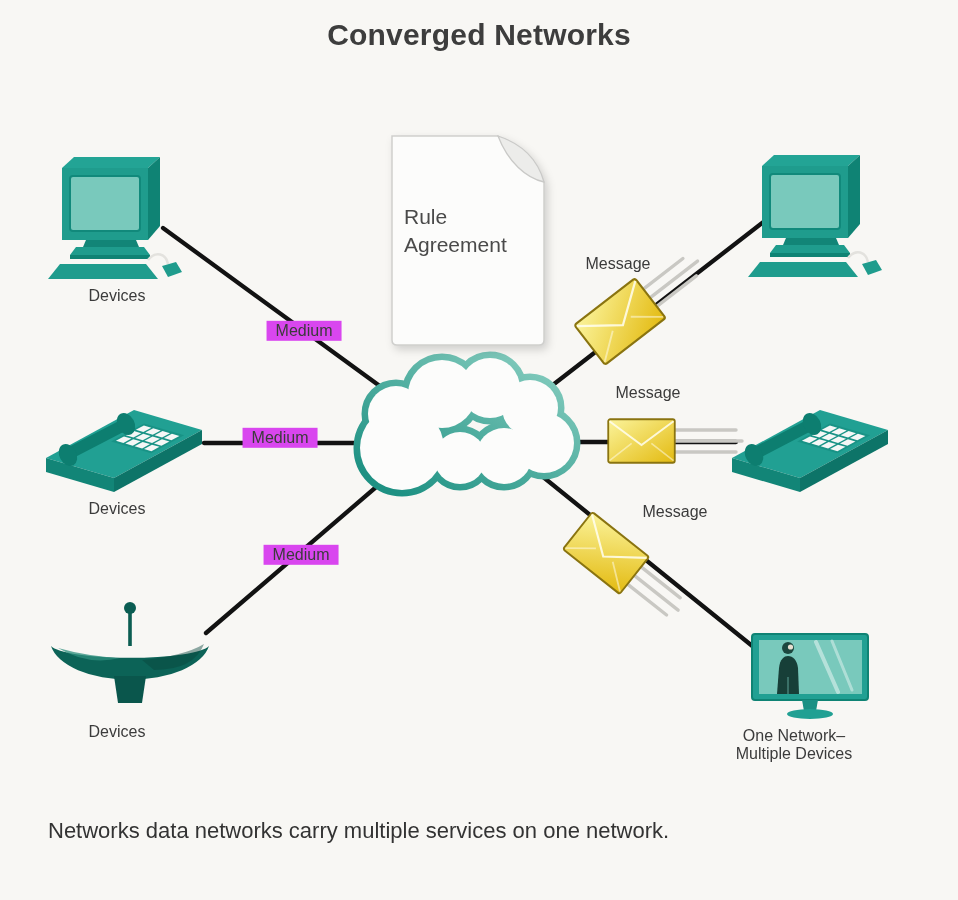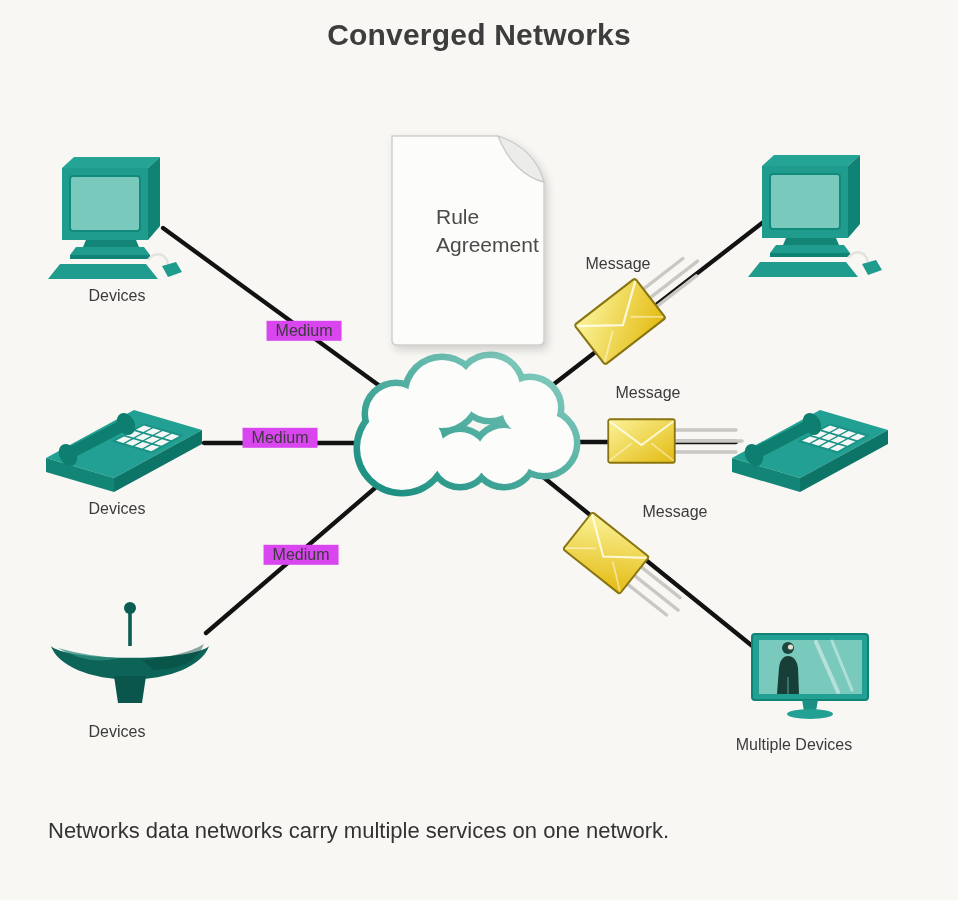--- a/index.html
+++ b/index.html
@@ -17,21 +17,21 @@
   }
   .lbl{
     position:absolute;transform:translate(-50%,-50%);
     font-size:16px;color:#3b3b3b;white-space:nowrap;text-align:center;line-height:1.15;
   }
   .cut{background:#d946ef;padding:1px 9px;text-align:right;}
   .doc-text{
     position:absolute;left:404px;top:203px;width:132px;
     font-size:21px;line-height:28px;color:#4a4a4a;
   }
-  .doc-text span{display:block;margin-left:32px;}
+  .doc-text span{display:block;}
   .doc-svg{filter:drop-shadow(3px 4px 4px rgba(0,0,0,0.16));}
   .env{transform-origin:center center;}
   svg{display:block;overflow:visible;}
 </style>
 </head>
 <body>
 
 <div class="canvas">
 
   <svg width="0" height="0" aria-hidden="true">
@@ -199,17 +199,18 @@
 
   <div class="lbl" style="left:618px;top:264px">Message</div>
   <div class="lbl" style="left:648px;top:393px">Message</div>
   <div class="lbl" style="left:675px;top:512px">Message</div>
 
   <div class="lbl" style="left:117px;top:296px">Devices</div>
   <div class="lbl" style="left:117px;top:509px">Devices</div>
   <div class="lbl" style="left:117px;top:732px">Devices</div>
 
   <div class="lbl" style="left:794px;top:745px">
+    <span style="display:block">One Network–</span>
     <span style="display:block">Multiple Devices</span>
   </div>
 
   <div class="caption">Networks data networks carry multiple services on one network.</div>
 </div>
 
 </body></html>

